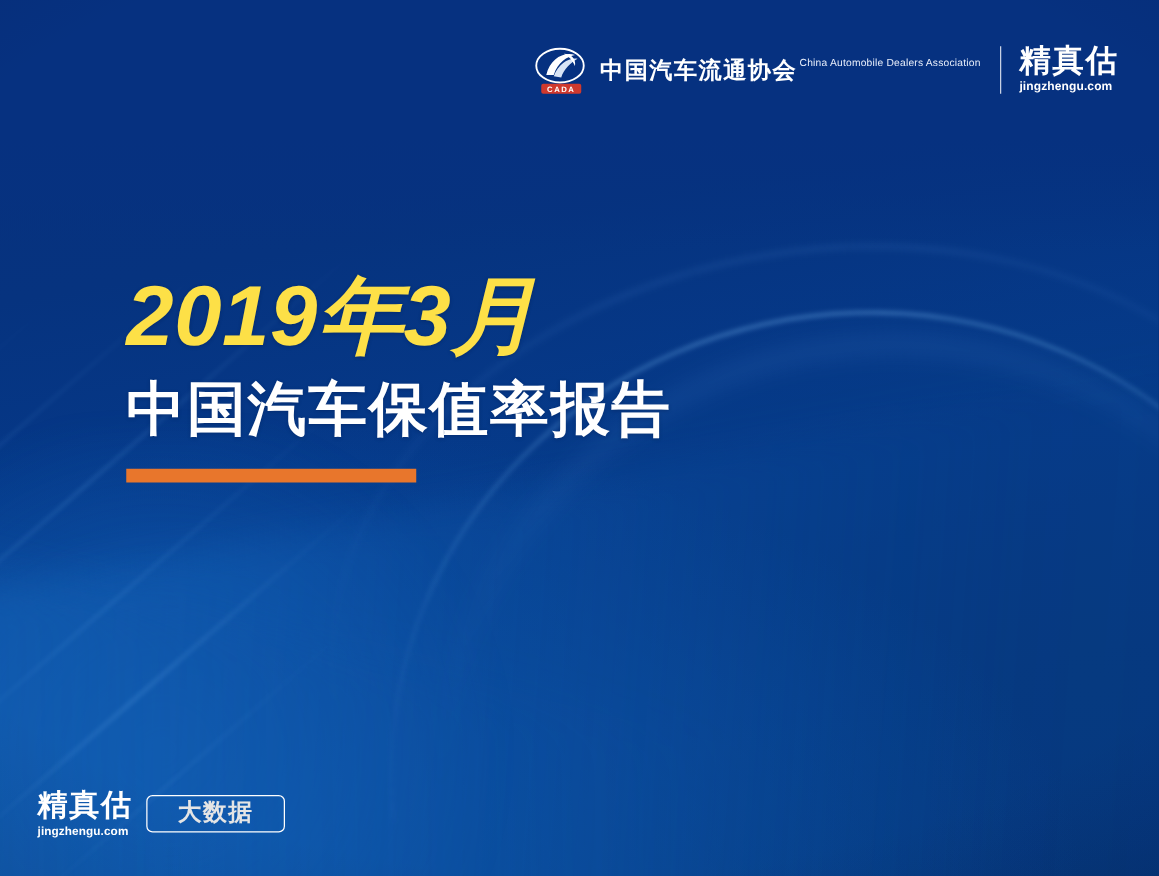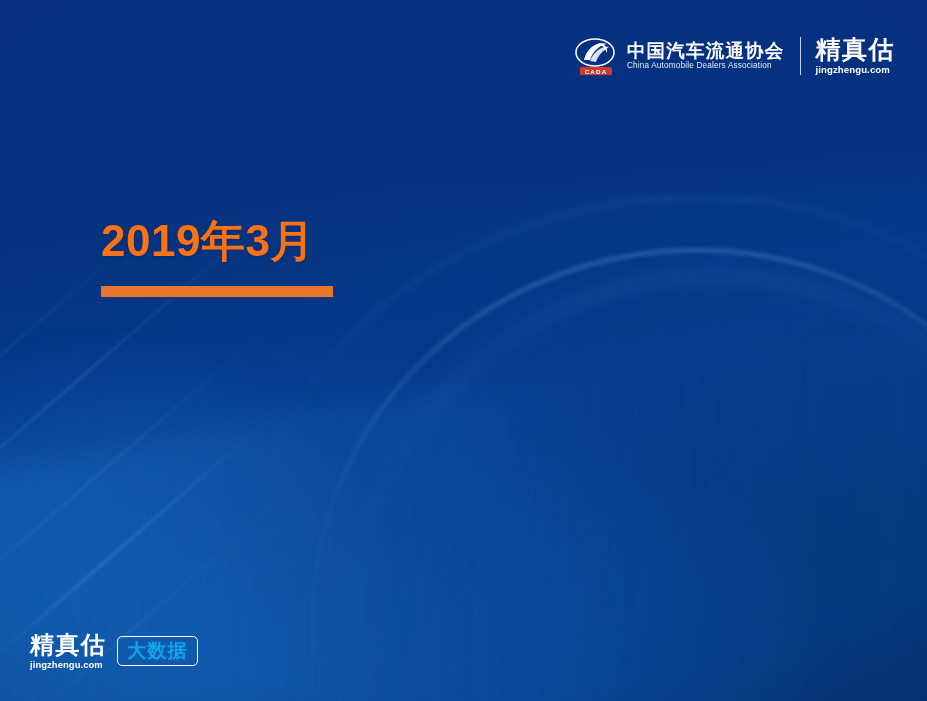--- a/index.html
+++ b/index.html
@@ -107,21 +107,21 @@
   
   .header {
     position: absolute;
     right: 32px; top: 34px;
     display: flex;
     align-items: center;
     gap: 15px;
   }
   .cada-lockup { display: flex; align-items: center; gap: 9px; }
   .cada-emblem { position: relative; width: 44px; height: 44px; flex: none; }
-  .cada-wordmark { display: flex; flex-direction: column; gap: 2px; }
+  .cada-wordmark { display: flex; flex-direction: row; gap: 2px; }
   .cada-cn {
     color: #ffffff;
     font-size: 18.5px;
     font-weight: bold;
     letter-spacing: 1.2px;
     line-height: 1;
     white-space: nowrap;
   }
   .cada-en {
     color: #e8eefa;
@@ -155,27 +155,28 @@
     white-space: nowrap;
   }
 
   
   .title-block {
     position: absolute;
     left: 101px;
     top: 218px;
   }
   .title-line1 {
-    color: #f97316;
-    font-size: 44px;
+    color: #fde047;
+    font-size: 68px;
     font-weight: bold;
     line-height: 1.05;
     letter-spacing: 0.5px;
     white-space: nowrap;
     text-shadow: 0 1px 3px rgba(0,20,60,0.30);
+    font-style: italic;
   }
   .title-line2 {
     color: #ffffff;
     font-size: 47px;
     font-weight: bold;
     line-height: 1.1;
     letter-spacing: 1.5px;
     margin-top: 12px;
     white-space: nowrap;
     text-shadow: 0 1px 3px rgba(0,20,60,0.30);
@@ -216,22 +217,22 @@
     color: #ffffff;
     font-size: 9.4px;
     font-weight: bold;
     letter-spacing: 0.1px;
     line-height: 1;
     white-space: nowrap;
   }
   .footer-badge {
     border: 1.6px solid #ffffff;
     border-radius: 5px;
-    padding: 4px 9px 5px;
-    color: #0ea5e9;
+    padding: 4px 24px 5px;
+    color: #e5e5e5;
     font-size: 19px;
     font-weight: bold;
     letter-spacing: 1.2px;
     line-height: 1;
     white-space: nowrap;
   }
 </style>
 </head>
 <body>
 
@@ -276,20 +277,21 @@
 
     <div class="jzg-lockup">
       <div class="jzg-cn">精真估</div>
       <div class="jzg-en">jingzhengu.com</div>
     </div>
 
   </div>
 
   <div class="title-block">
     <div class="title-line1">2019年3月</div>
+    <div class="title-line2">中国汽车保值率报告</div>
     <div class="accent-bar"></div>
   </div>
 
   <div class="footer">
     <div class="footer-lockup">
       <div class="footer-cn">精真估</div>
       <div class="footer-en">jingzhengu.com</div>
     </div>
     <div class="footer-badge">大数据</div>
   </div>

